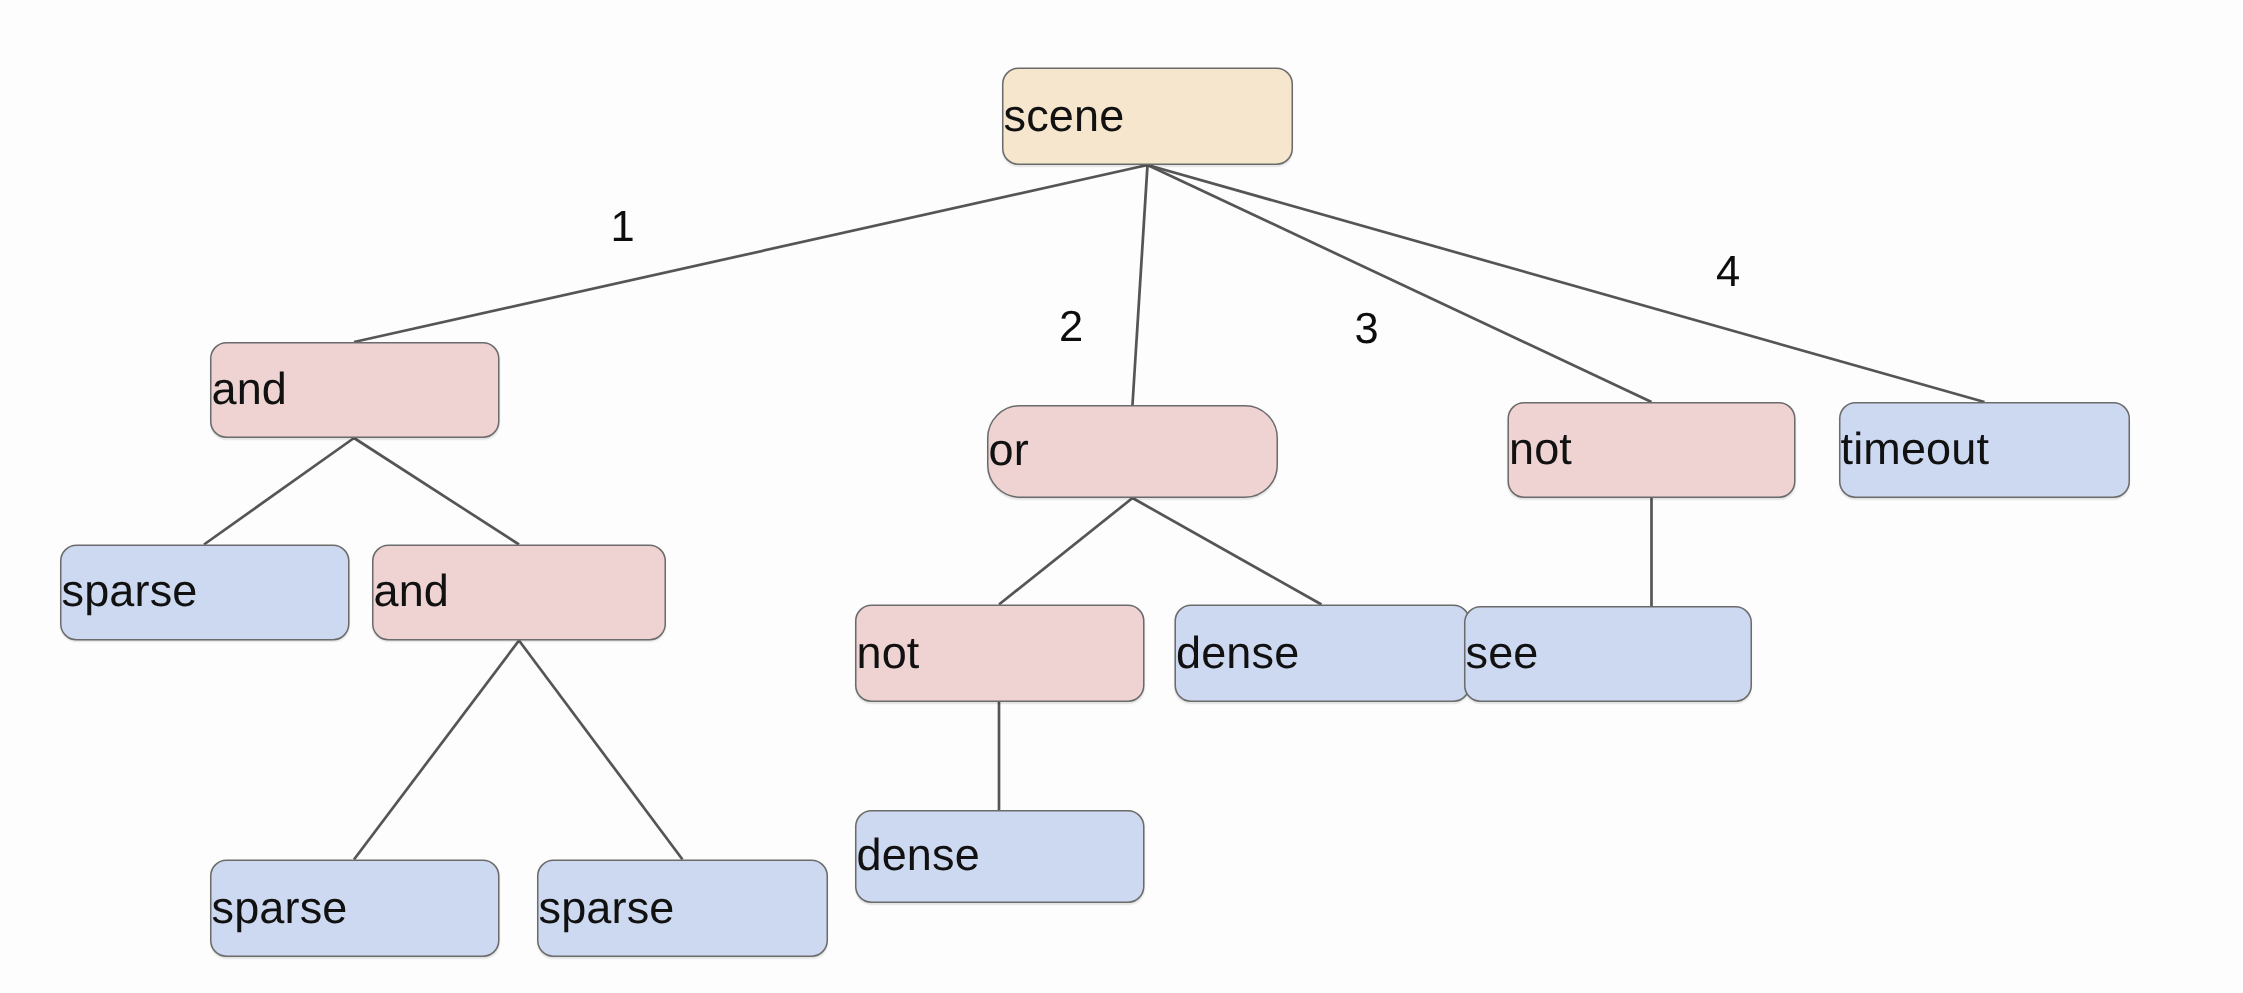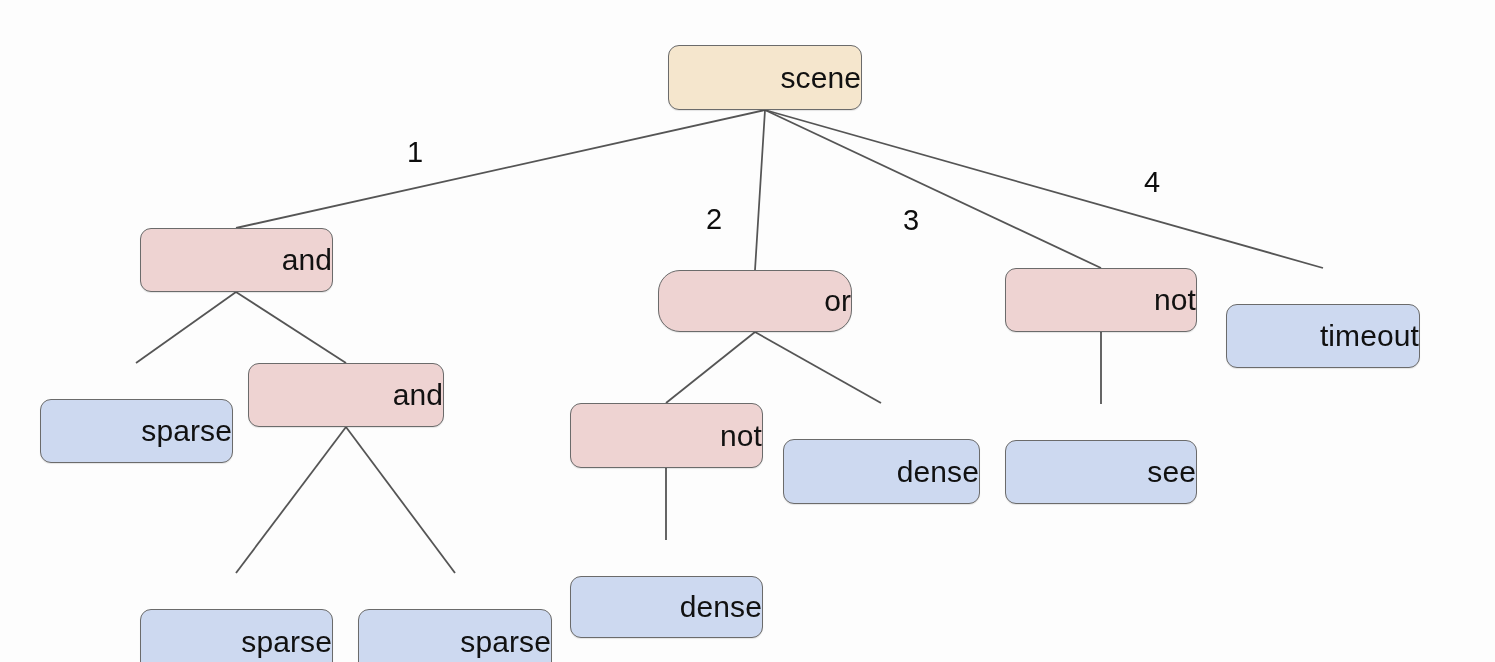--- a/index.html
+++ b/index.html
@@ -22,31 +22,31 @@
     width: 1495px;
     height: 662px;
   }
   .node {
     position: absolute;
     box-sizing: border-box;
     border: 1.6px solid #6b6b6b;
     border-radius: 11px;
     display: flex;
     align-items: center;
-    justify-content: flex-end;
+    justify-content: flex-start;
     font-size: 30px;
     color: #111111;
     letter-spacing: 0.1px;
     line-height: 1;
     z-index: 2;
     box-shadow: 0 1px 1px rgba(0,0,0,0.10);
   }
   .node.root { background: #f5e6cd; }
-  .node.op   { background: #eed3d2; padding-left: 14px; }
-  .node.leaf { background: #cdd9f0; margin-top: 36px; }
+  .node.op   { background: #eed3d2; }
+  .node.leaf { background: #cdd9f0; }
   .edge-label {
     position: absolute;
     font-size: 29px;
     color: #0d0d0d;
     z-index: 3;
     white-space: nowrap;
     transform: translate(-50%, -50%);
   }
 </style>
 </head>
@@ -94,21 +94,21 @@
       </div>
       <div class="node leaf" style="left: 783px; top: 403px; width: 197px; height: 65px;">
         <span>dense</span>
       </div>
       <div class="node leaf" style="left: 570px; top: 540px; width: 193px; height: 62px;">
         <span>dense</span>
       </div>
       <div class="node op" style="left: 1005px; top: 268px; width: 192px; height: 64px;">
         <span>not</span>
       </div>
-      <div class="node leaf" style="left: 1005px; top: 404px; width: 192px; height: 64px;">
+      <div class="node leaf" style="left: 976px; top: 404px; width: 192px; height: 64px;">
         <span>see</span>
       </div>
       <div class="node leaf" style="left: 1226px; top: 268px; width: 194px; height: 64px;">
         <span>timeout</span>
       </div>
     </div>
   <div id="label-layer">
       <div class="edge-label" style="left: 415px; top: 152px;">1</div>
       <div class="edge-label" style="left: 714px; top: 219px;">2</div>
       <div class="edge-label" style="left: 911px; top: 220px;">3</div>

